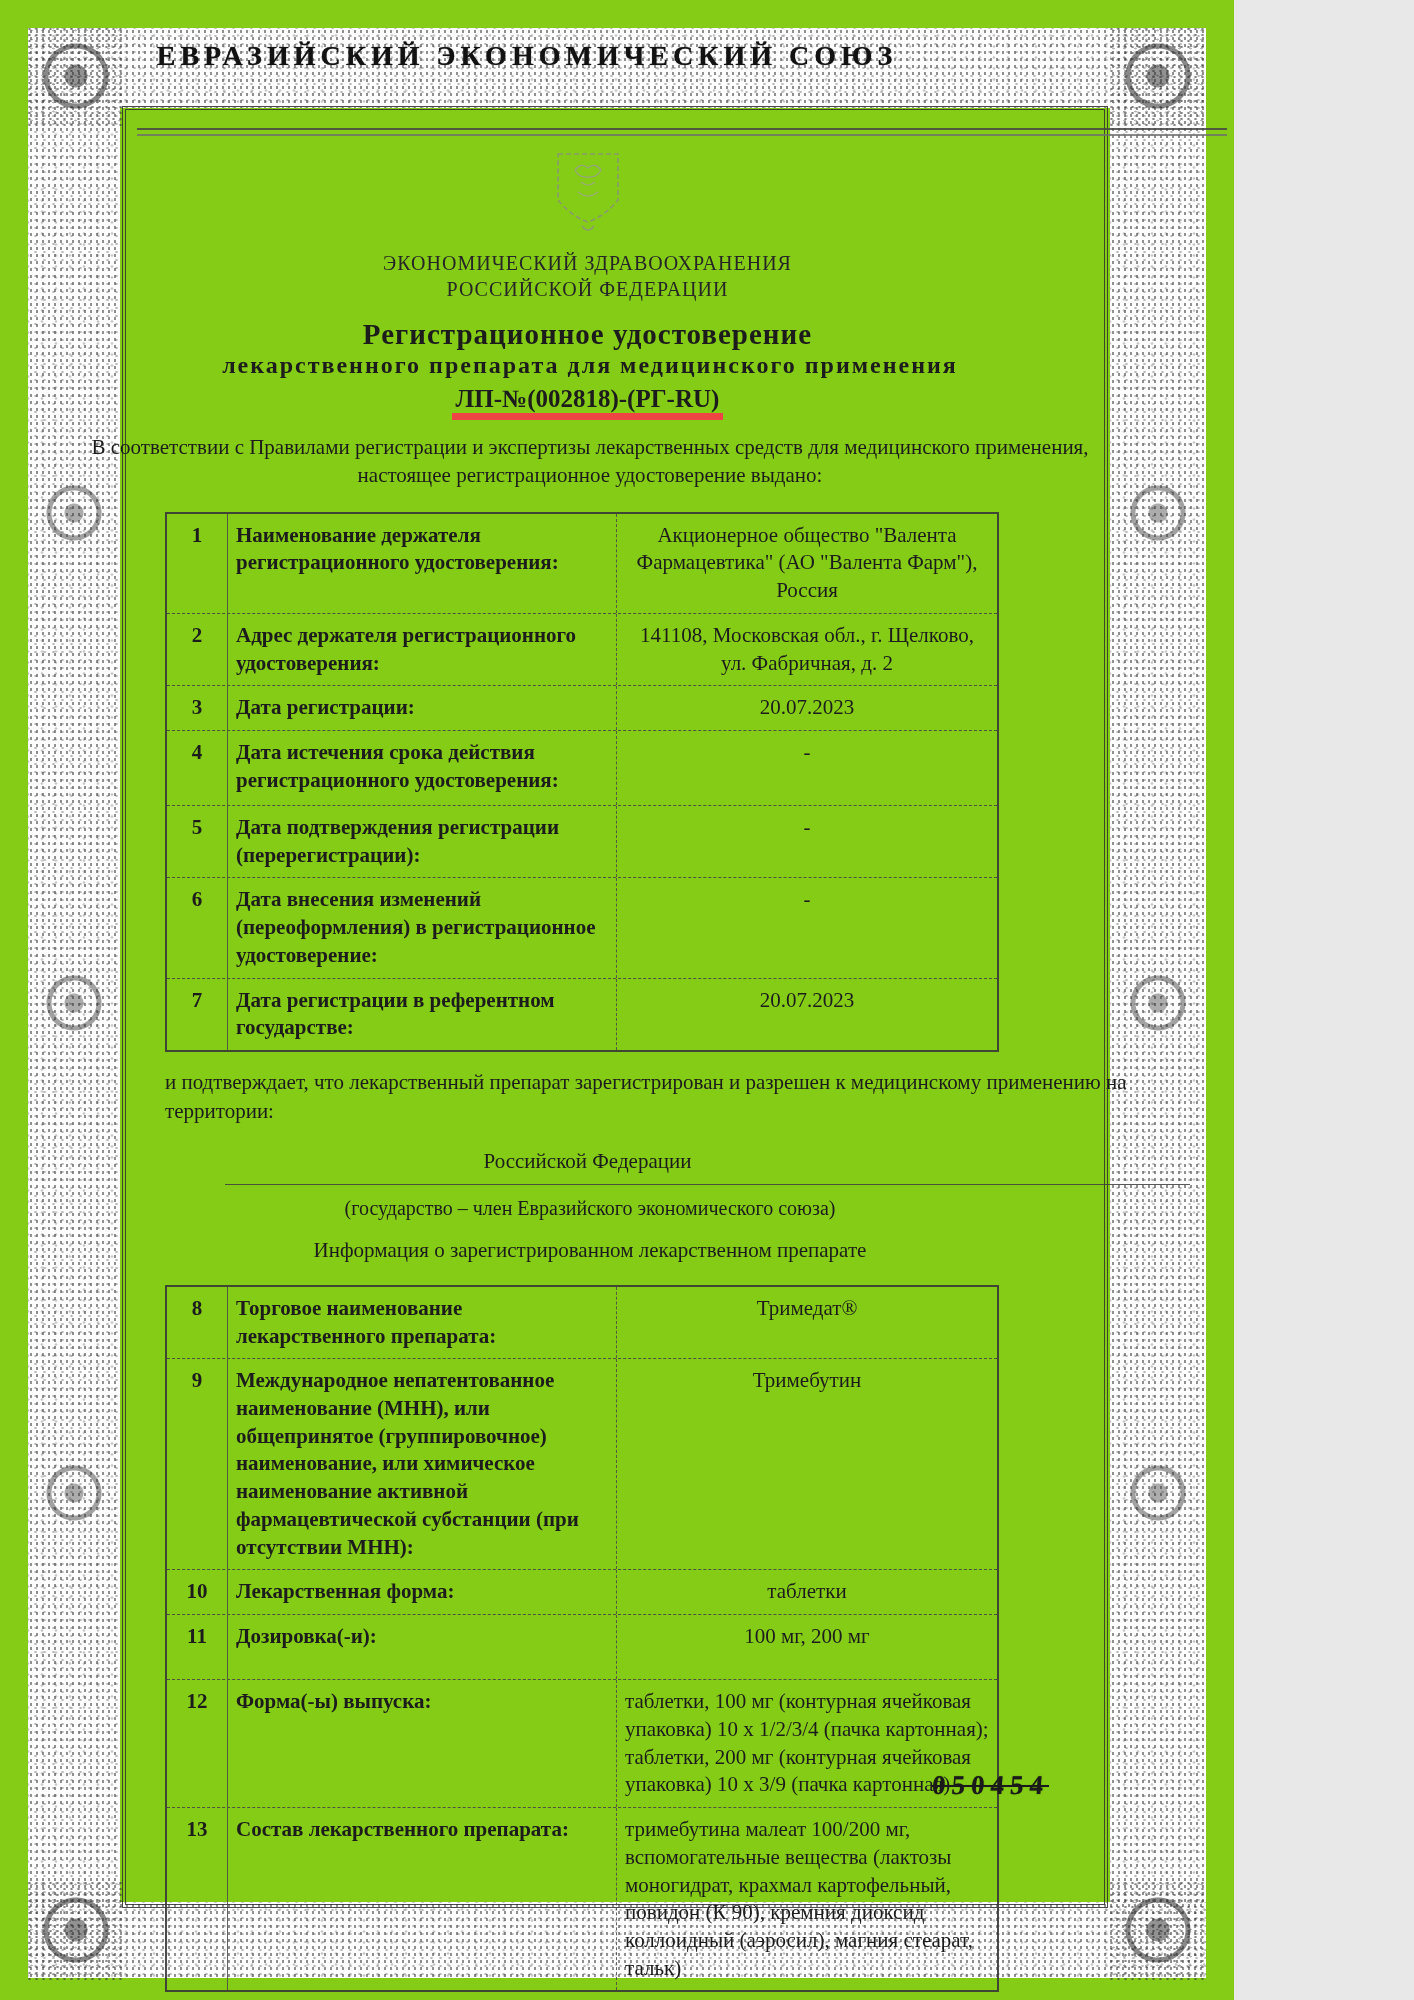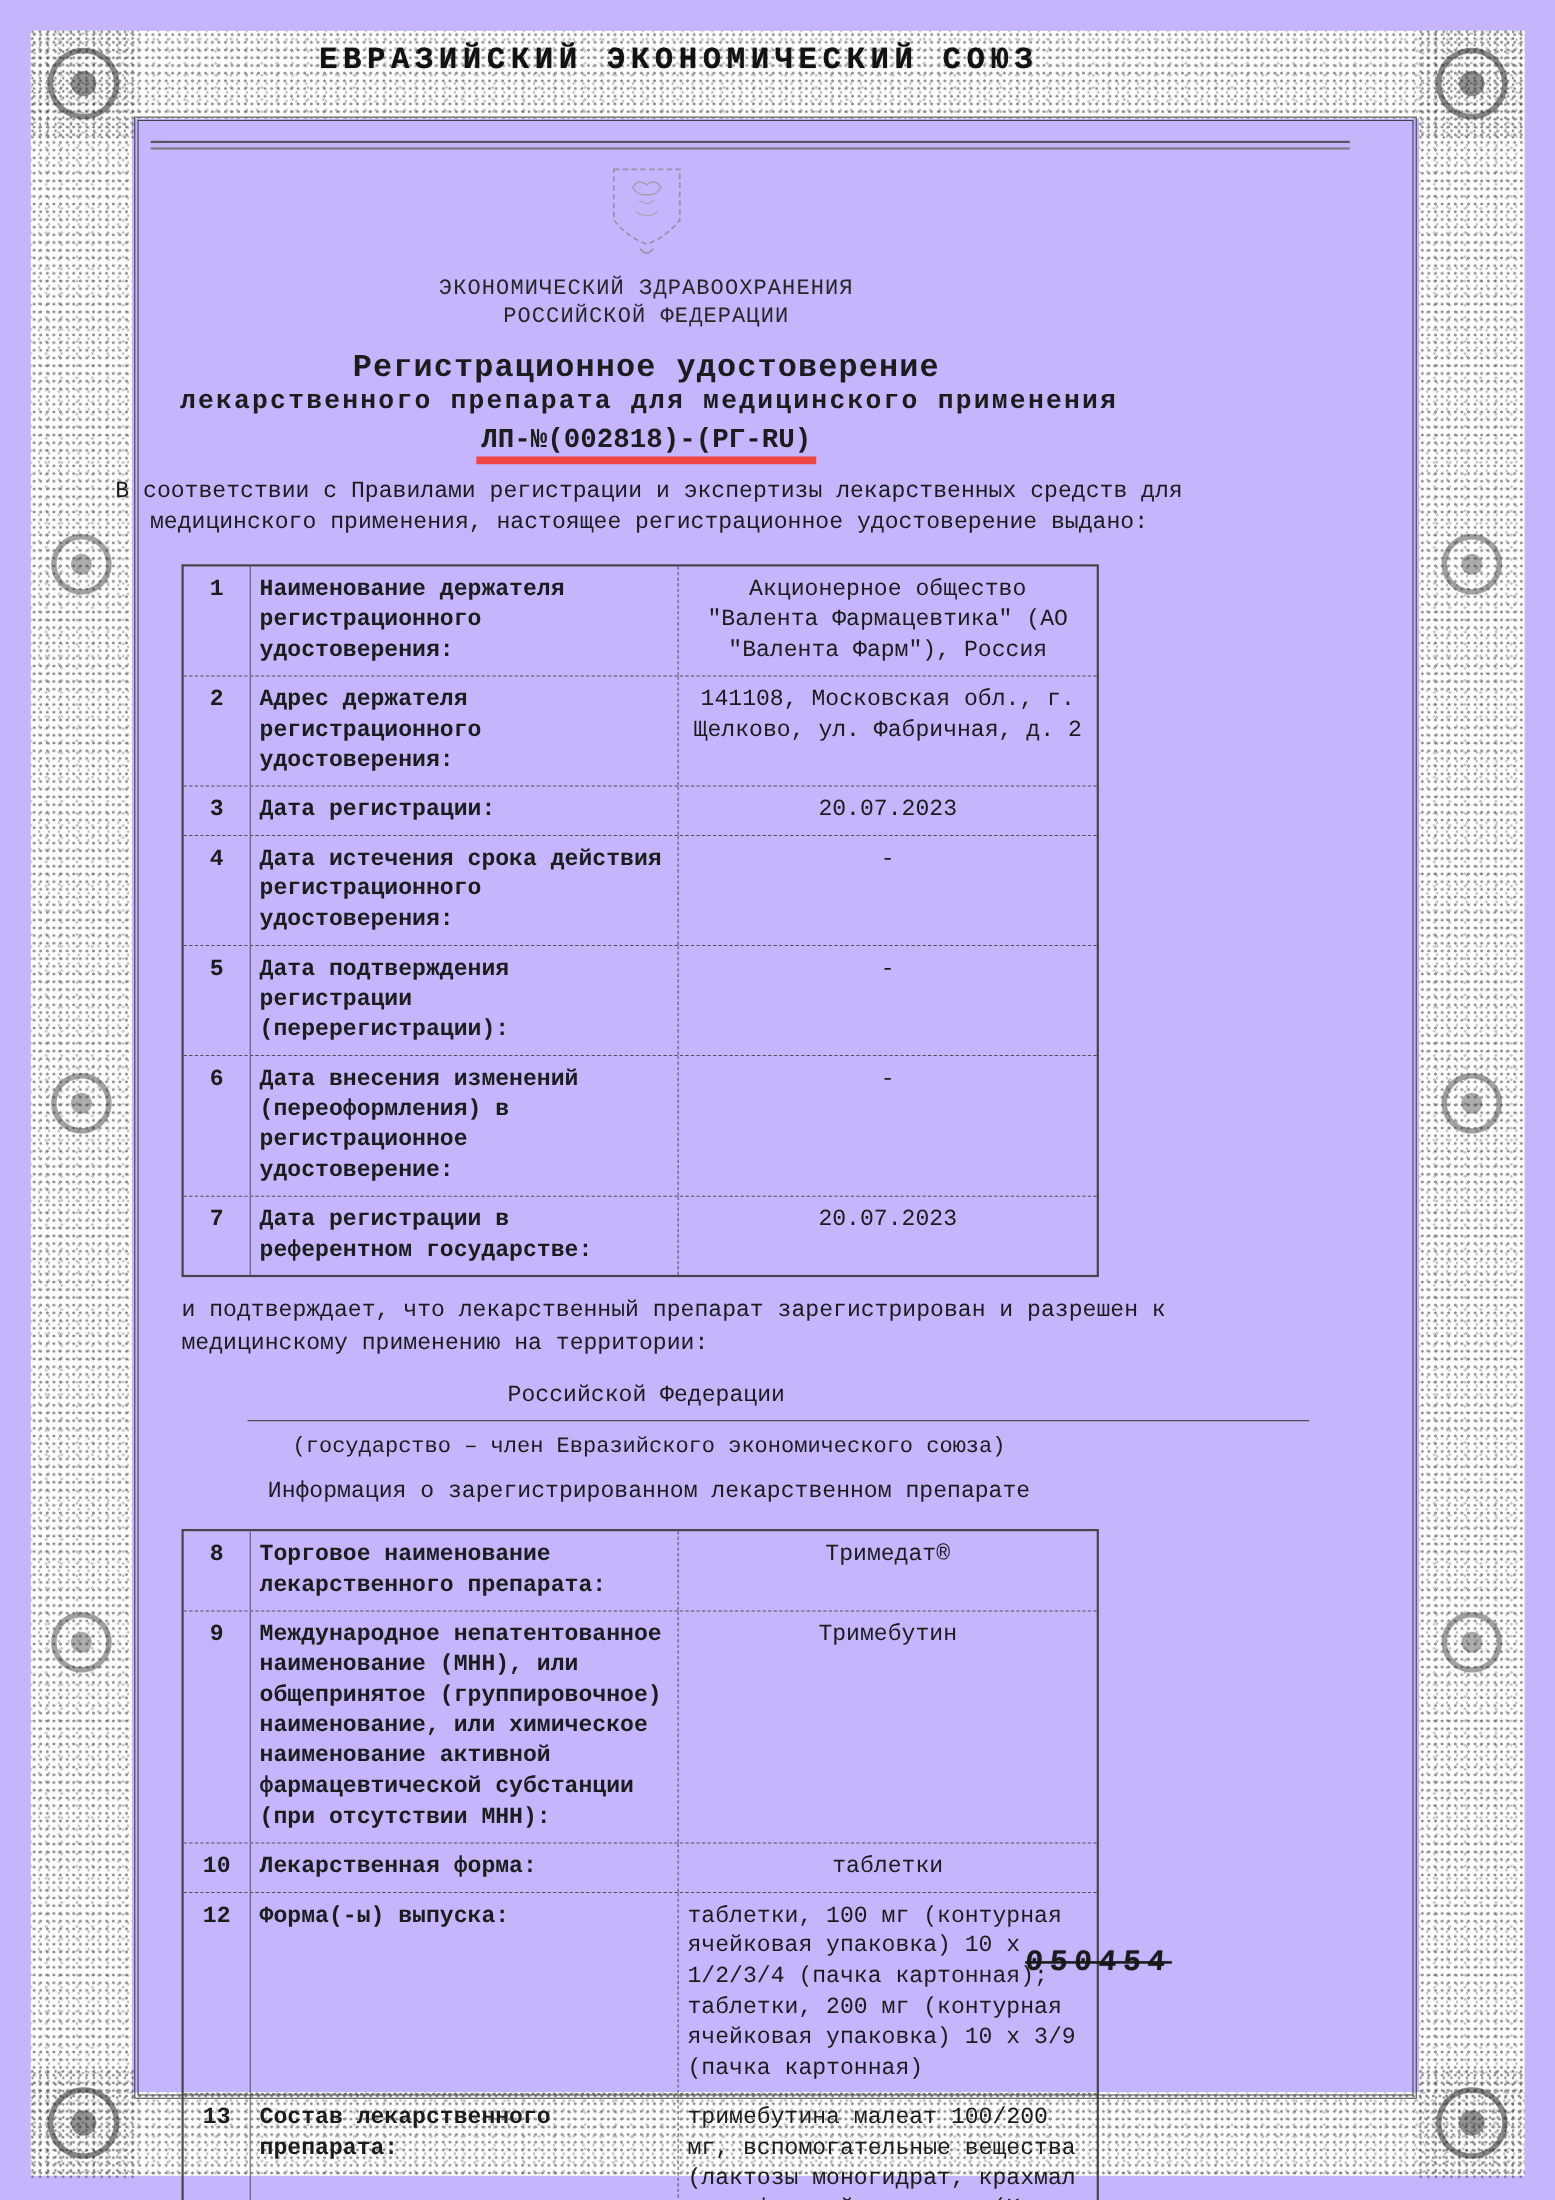--- a/index.html
+++ b/index.html
@@ -1,20 +1,20 @@
 <!DOCTYPE html>
 <html><head>
 <meta charset="utf-8">
 <style>
   html,body{margin:0;padding:0;background:#e8e8e8;}
   .page{
     position:relative;
-    width:1414px;height:2000px;
-    background:#c4b5fd;
-    font-family:Liberation Mono, monospace;
+    width:1234px;height:2000px;
+    background:#84cc16;
+    font-family:Liberation Serif, serif;
     color:#1c1c1c;
     overflow:hidden;
   }
   
   .tex{
     position:absolute;
     background-color:#fdfdfd;
     background-image:
       radial-gradient(rgba(55,55,55,.55) 1px, transparent 1.3px),
       radial-gradient(rgba(120,120,120,.50) 1px, transparent 1.4px),
@@ -209,20 +209,25 @@
       <div class="trow g2">
         <div class="cell c-num">9</div>
         <div class="cell c-label">Международное непатентованное наименование (МНН), или общепринятое (группировочное) наименование, или химическое наименование активной фармацевтической субстанции (при отсутствии МНН):</div>
         <div class="cell c-value">Тримебутин</div>
       </div>
       <div class="trow g3">
         <div class="cell c-num">10</div>
         <div class="cell c-label">Лекарственная форма:</div>
         <div class="cell c-value">таблетки</div>
       </div>
+      <div class="trow g4">
+        <div class="cell c-num">11</div>
+        <div class="cell c-label">Дозировка(-и):</div>
+        <div class="cell c-value">100 мг, 200 мг</div>
+      </div>
       <div class="trow g5">
         <div class="cell c-num">12</div>
         <div class="cell c-label">Форма(-ы) выпуска:</div>
         <div class="cell c-value left">таблетки, 100 мг (контурная ячейковая упаковка) 10 х 1/2/3/4 (пачка картонная);
 таблетки, 200 мг (контурная ячейковая упаковка) 10 х 3/9 (пачка картонная)</div>
       </div>
       <div class="trow g6">
         <div class="cell c-num">13</div>
         <div class="cell c-label">Состав лекарственного препарата:</div>
         <div class="cell c-value left">тримебутина малеат 100/200 мг, вспомогательные вещества (лактозы моногидрат, крахмал картофельный, повидон (К 90), кремния диоксид коллоидный (аэросил), магния стеарат, тальк)</div>

